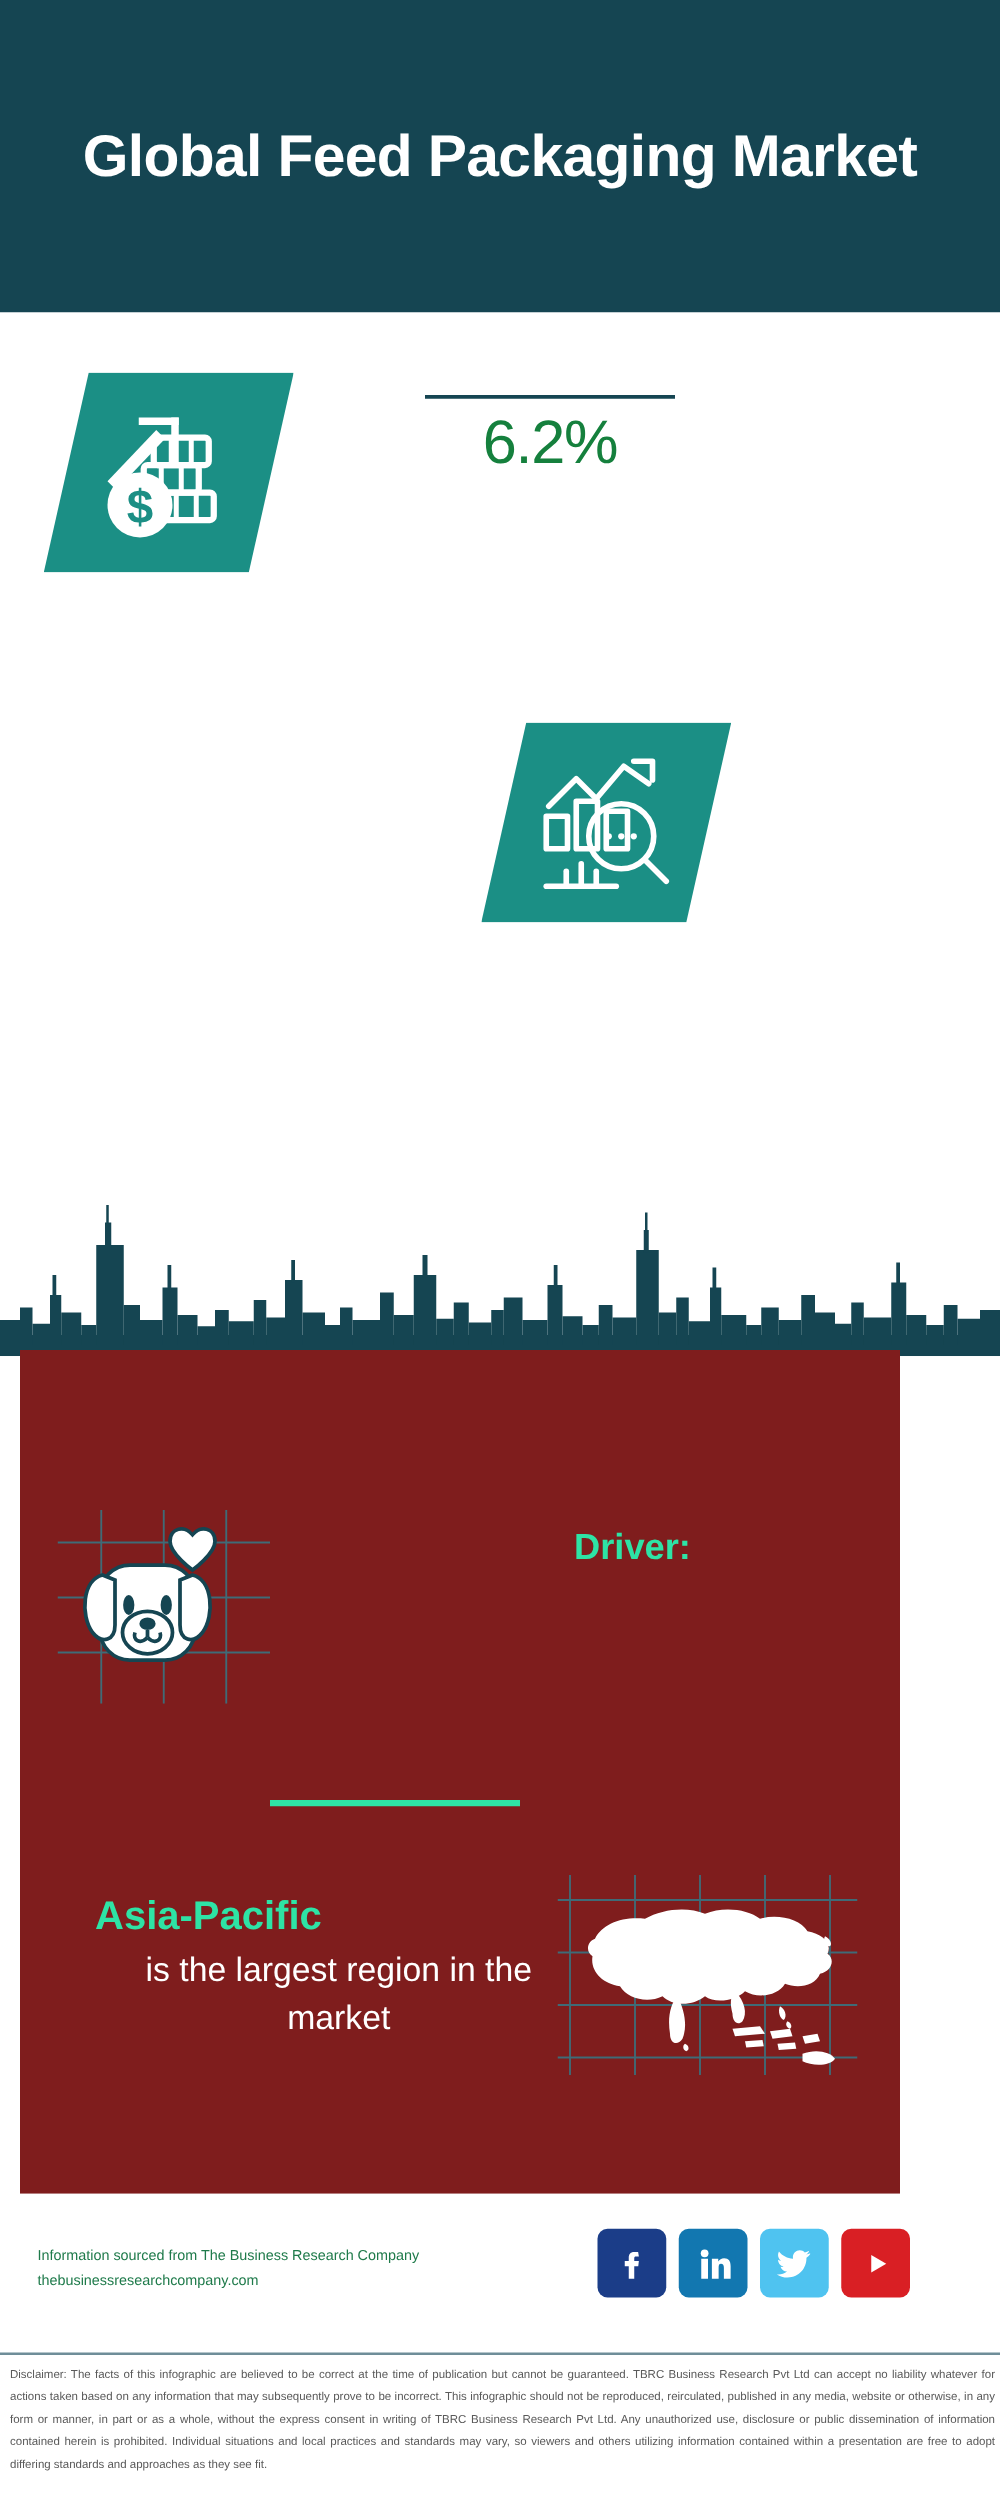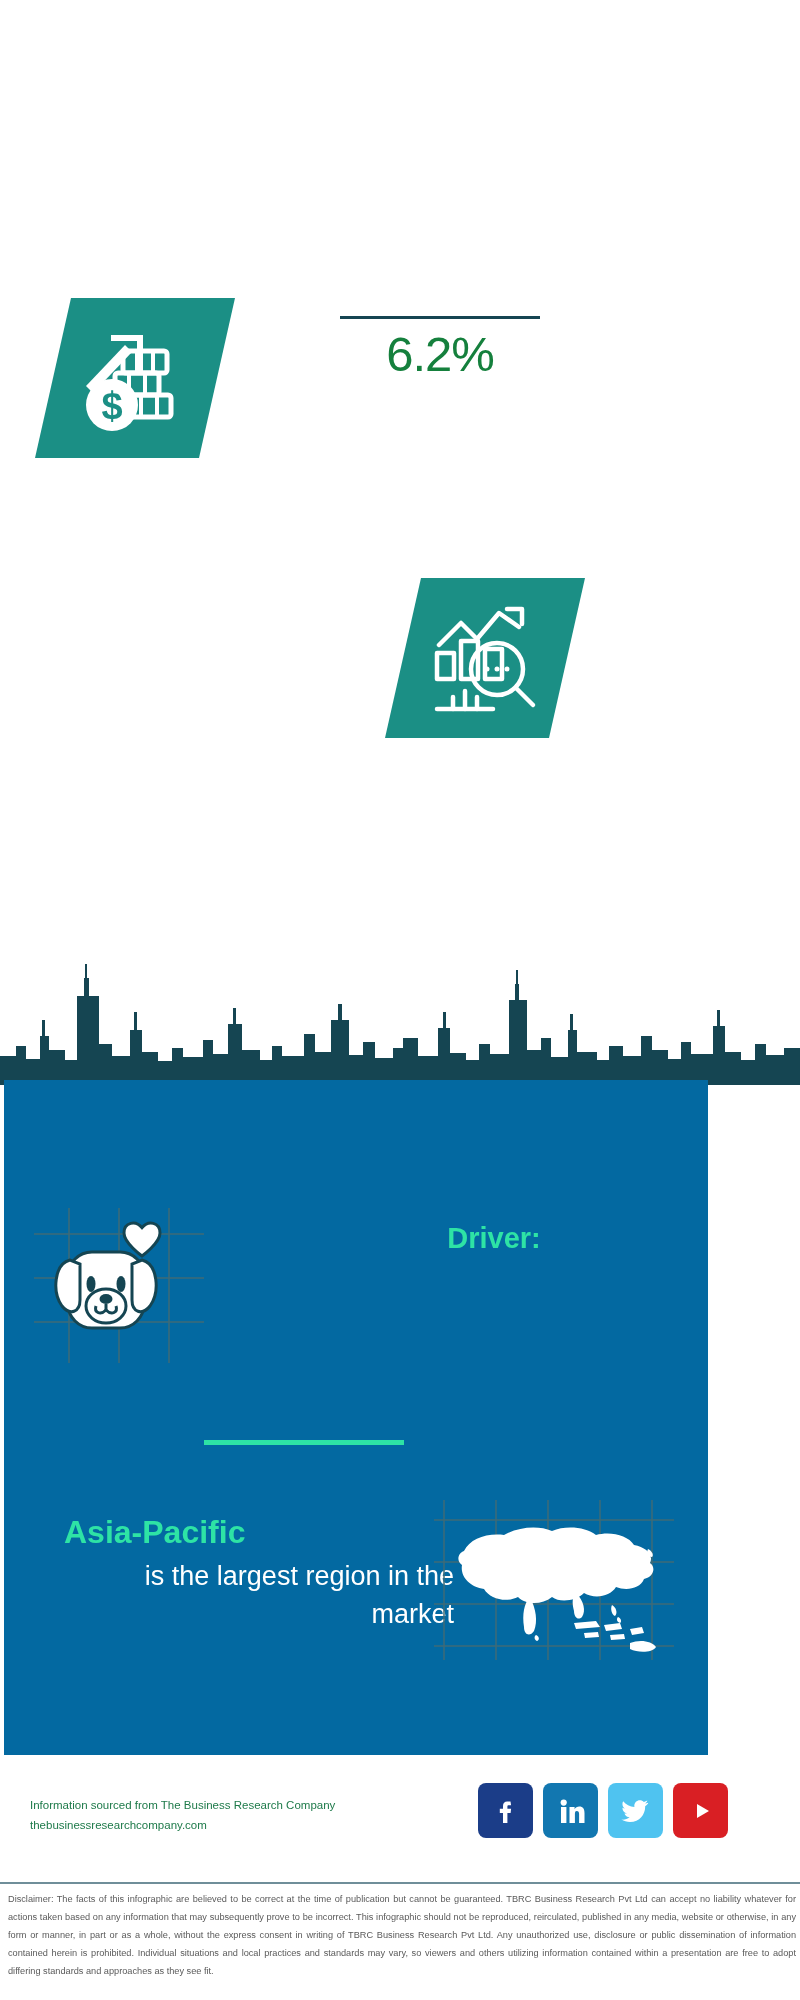--- a/index.html
+++ b/index.html
@@ -59,22 +59,22 @@
     letter-spacing:-1px;
   }
 
   
   .skyline {
     position:absolute; left:0; top:960px; width:800px; height:125px;
     overflow:hidden;
   }
   .skyline svg { display:block; }
   .dark-full {
-    position:absolute; left:4px; top:1080px; width:704px; height:675px;
-    background:#0369a1; overflow:hidden;
+    position:absolute; left:16px; top:1080px; width:704px; height:675px;
+    background:#7f1d1d; overflow:hidden;
   }
 
   .grid-box { position:absolute; }
   .grid-box svg { display:block; }
 
   .driver-title {
     position:absolute; left:220px; top:142px; width:540px;
     text-align:center; color:#2ee3a5; font-size:29px; font-weight:bold;
   }
   .driver-text {
@@ -90,21 +90,21 @@
     position:absolute; left:200px; top:360px; width:200px; height:5px;
     background:#2ee3a5;
   }
 
   .region-title {
     position:absolute; left:60px; top:434px; width:390px;
     color:#2ee3a5; font-size:32px; font-weight:bold;
   }
   .region-text {
     position:absolute; left:60px; top:478px; width:390px;
-    text-align:right; color:#ffffff; font-size:27px; line-height:1.4;
+    text-align:center; color:#ffffff; font-size:27px; line-height:1.4;
   }
   .map-wrap { position:absolute; left:430px; top:425px; width:260px; height:150px; }
   .map-wrap svg { display:block; }
 
   
   .footer {
     position:absolute; left:0; top:1755px; width:800px; height:188px;
     background:#ffffff;
   }
   .footer-top {
@@ -135,20 +135,23 @@
   .disclaimer {
     position:absolute; left:8px; top:136px; width:788px;
     color:#5a5a5a; font-size:9.2px; line-height:1.95; text-align:justify;
   }
 </style>
 </head>
 <body>
 
 <div class="page">
 
+  <div class="header">
+    <div class="header-title">Global Feed Packaging Market</div>
+  </div>
 
   <div class="white-mid">
 
     <div class="para para-1">
       <span>
         <svg width="120" height="115" viewBox="0 0 120 115">
 
           <g fill="#ffffff">
             <path d="M18 74 L57 33 L50 26 L11 67 Z"></path>
             <path d="M36 16 L68 16 L68 22 L36 22 Z"></path>

